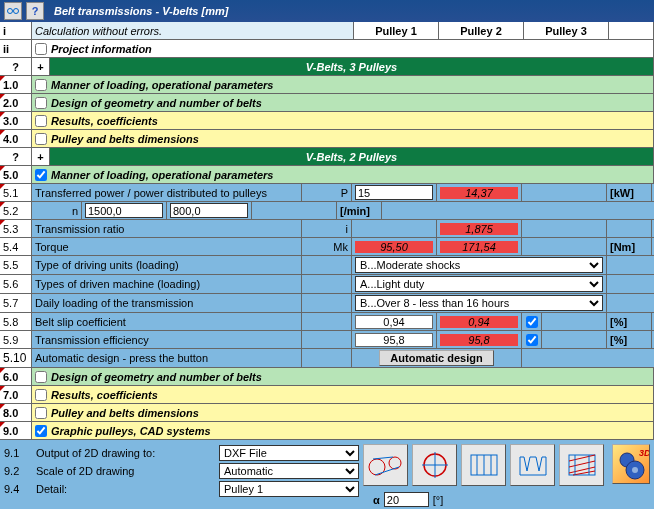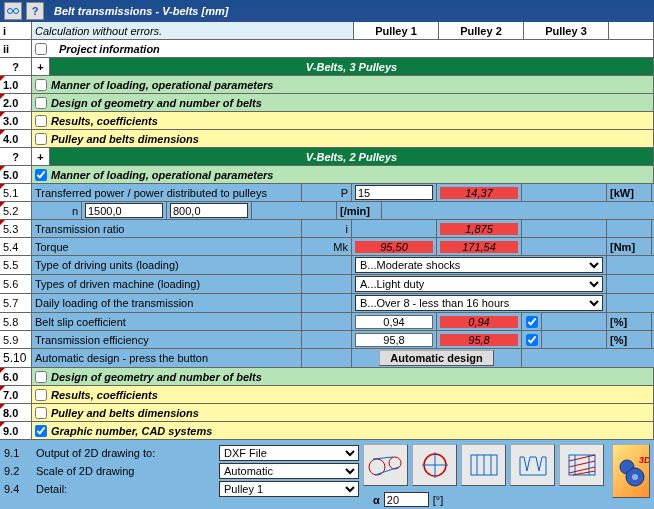--- a/index.html
+++ b/index.html
@@ -59,21 +59,21 @@
   <div class="cell pcol">Pulley 1</div>
   <div class="cell pcol">Pulley 2</div>
   <div class="cell pcol">Pulley 3</div>
   <div class="cell" style="flex:1"></div>
 </div>
 
 <div class="row hdr-white">
   <div class="cell num">ii</div>
   <div class="cell label" style="font-weight:bold;font-style:italic">
     <input type="checkbox" class="chk" style="">
-    <span style="margin-left:12px">Project information</span>
+    <span style="margin-left:4px">Project information</span>
   </div>
 </div>
 
 <div class="row">
   <div class="cell num hdr-white" style="justify-content:center">?</div>
   <div class="cell hdr-white" style="width:18px;justify-content:center;font-weight:bold">+</div>
   <div class="cell hdr-dgreen" style="flex:1">V-Belts, 3 Pulleys</div>
 </div>
 
 <div class="row">
@@ -308,21 +308,21 @@
       <span style="margin-left:4px">Pulley and belts dimensions</span>
     </div>
 </div>
 <div class="row">
   <div class="cell num">
       <span class="mark"></span>
       <span>9.0</span>
     </div>
   <div class="cell label hdr-yellow">
       <input type="checkbox" class="chk" checked="" style="">
-      <span style="margin-left:4px">Graphic number, CAD systems</span>
+      <span style="margin-left:4px">Graphic pulleys, CAD systems</span>
     </div>
 </div>
 
 <div class="bottombar">
   <div class="leftctrl">
     <div class="ctrlrow">
         <div class="n">9.1</div>
         <div class="l">Output of 2D drawing to:</div>
         <select class="sel" style="width:140px"><option>DXF File</option></select>
       </div>
@@ -375,21 +375,21 @@
             <line x1="26" y1="6" x2="26" y2="26" stroke="#06c"></line>
           </svg>
         </div>
     </div>
     <div class="alpharow">
       <span style="font-weight:bold">α</span>
       <input class="inp" style="width: 45px; text-align: left;" value="20">
       <span>[°]</span>
     </div>
   </div>
-  <div class="iconbtn icon3d" style="width:42px;height:54px;background:linear-gradient(135deg,#ffe680,#ff9030)">
+  <div class="iconbtn icon3d" style="width:42px;height:40px;background:linear-gradient(135deg,#ffe680,#ff9030)">
     <svg width="36" height="36">
       <text x="26" y="10" font-size="9" fill="#c00" font-weight="bold" font-style="italic">3D</text>
       <circle cx="14" cy="14" r="7" fill="#3060c0" stroke="#203070"></circle>
       <circle cx="22" cy="24" r="9" fill="#3060c0" stroke="#203070"></circle>
       <circle cx="22" cy="24" r="3" fill="#90b0e0"></circle>
     </svg>
   </div>
 </div>
 
 </body></html>

